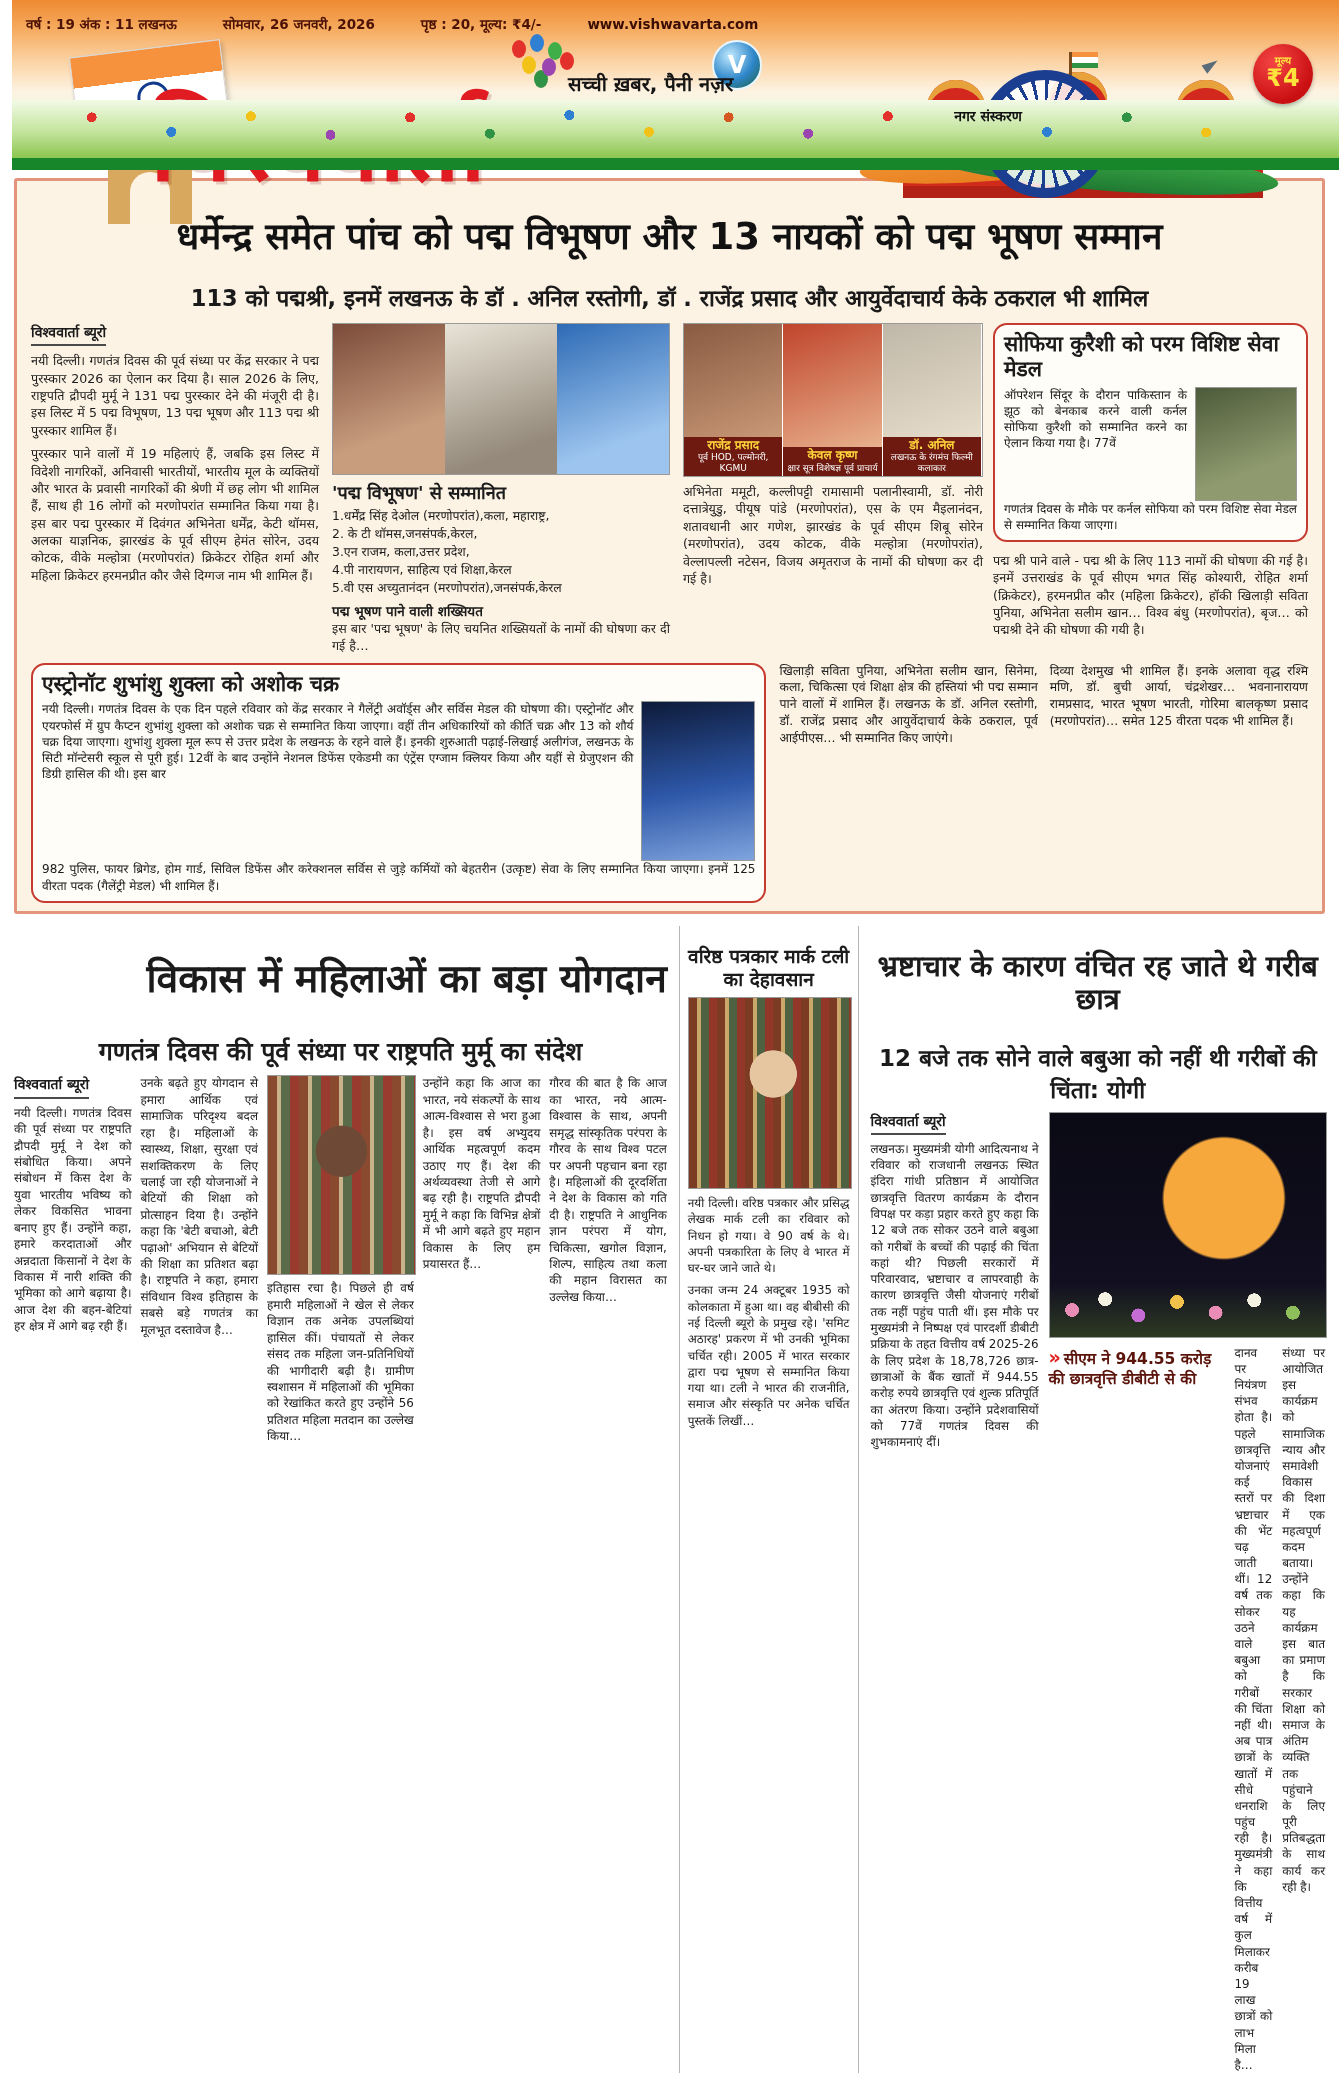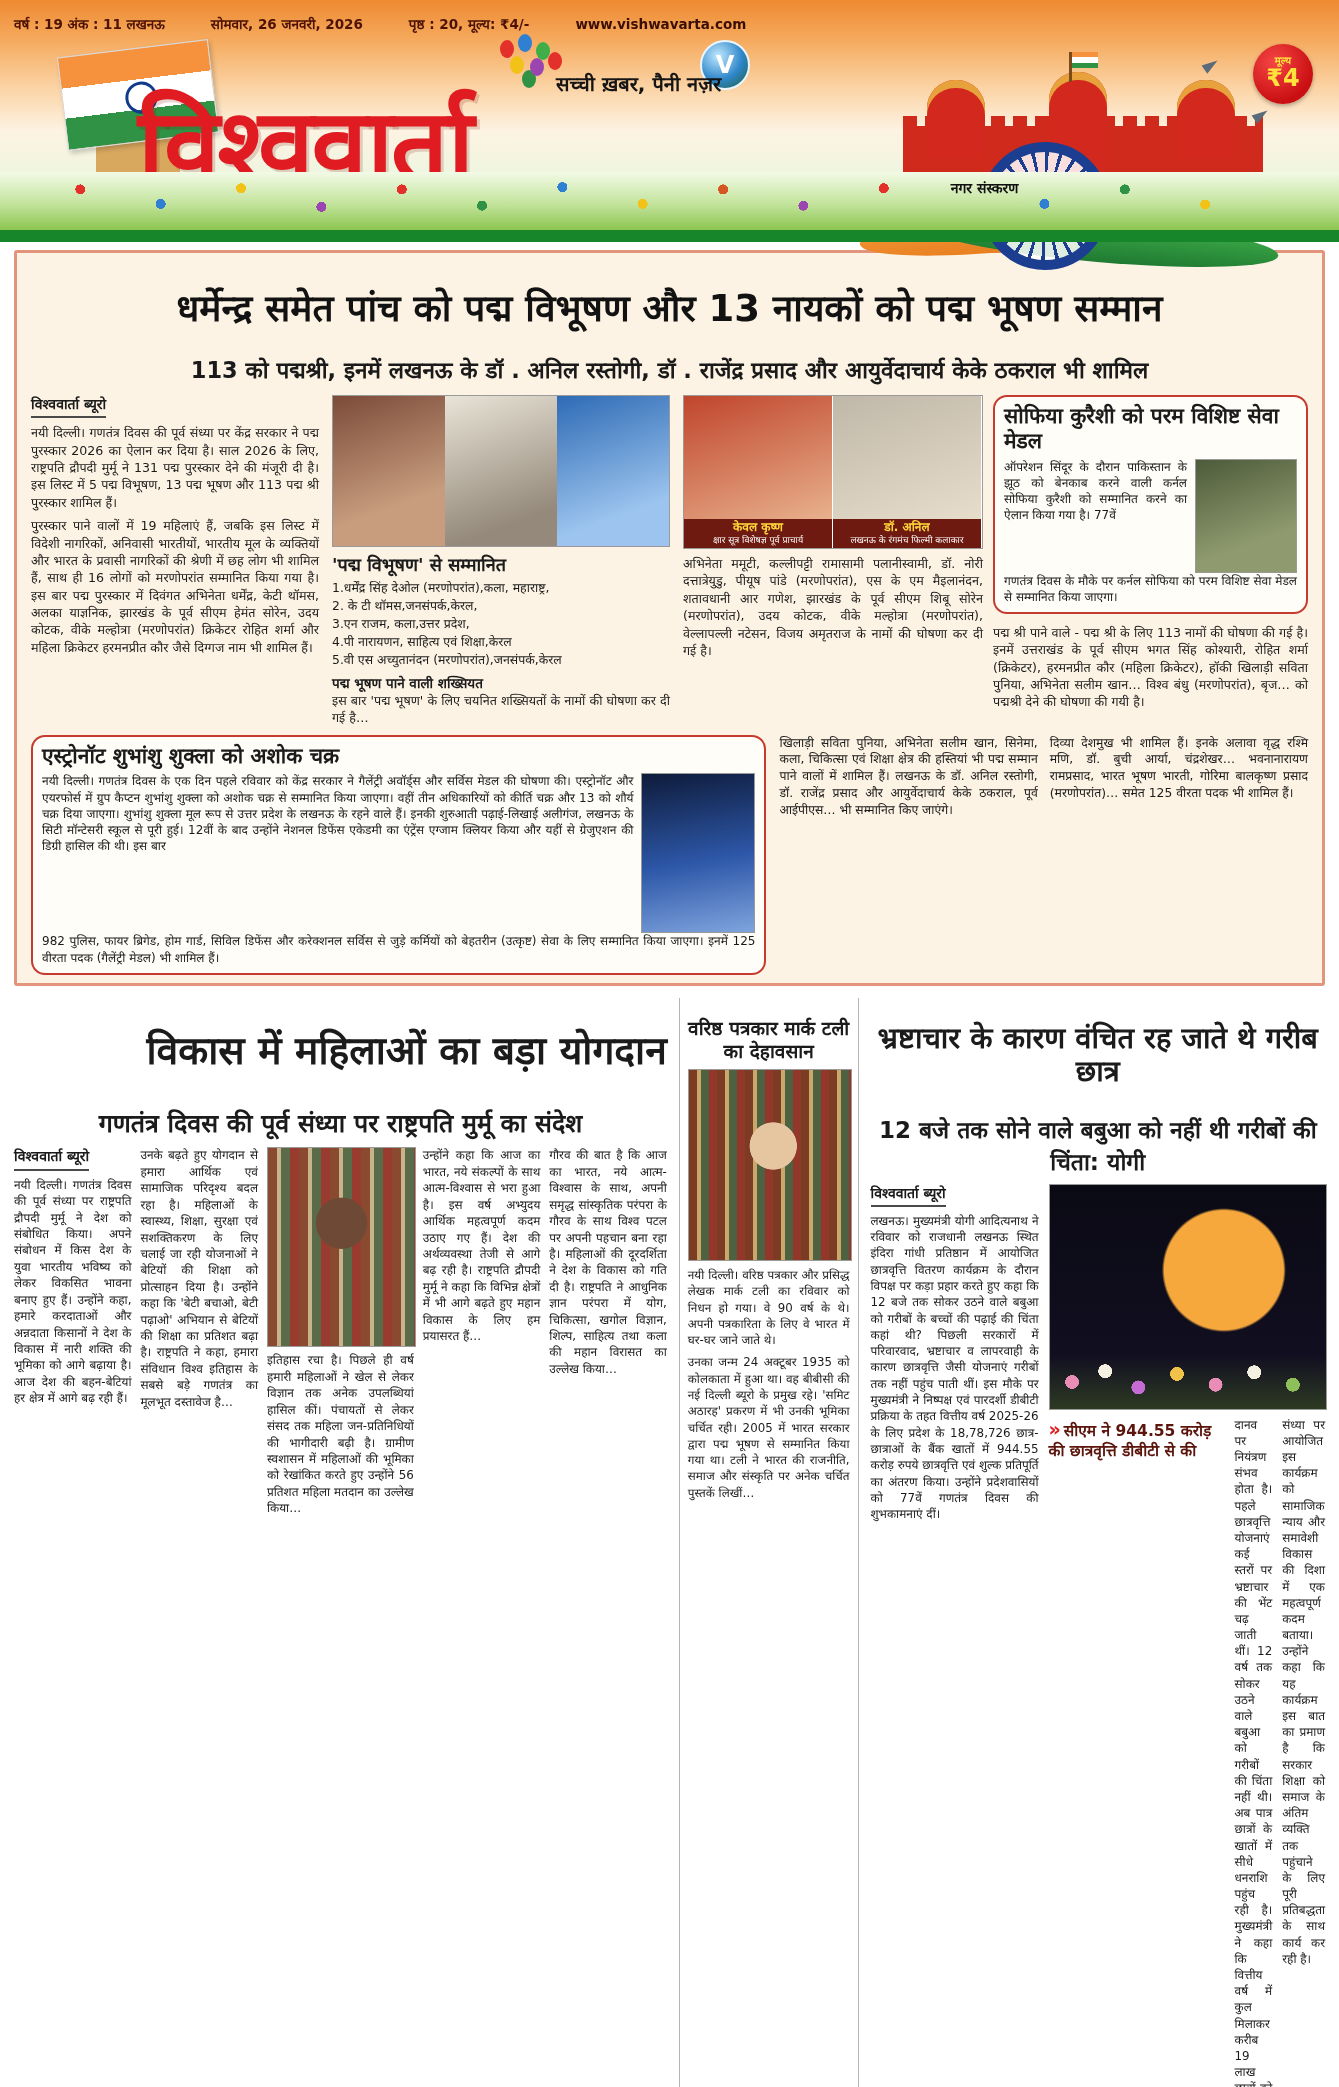--- a/index.html
+++ b/index.html
@@ -1,20 +1,20 @@
 <!DOCTYPE html>
 <html><head>
 <meta charset="utf-8">
 <style>
   html,body{margin:0;padding:0;background:#888;}
   .page{width:1339px;min-height:2087px;background:#fff;position:relative;overflow:hidden;
         font-family:"DejaVu Sans","Liberation Sans",sans-serif;color:#1b1b1b;}
   
-  .masthead{position:relative;height:242px;
-    background:linear-gradient(180deg,#ee8a32 0%,#f5a95c 16%,#fbd3a4 36%,#fdf3e2 54%,#eef6e0 72%,#def0d0 100%);}
+  .masthead{position:relative;height:170px;
+    background:linear-gradient(180deg,#ee8a32 0%,#f5a95c 16%,#fbd3a4 36%,#fdf3e2 54%,#eef6e0 72%,#def0d0 100%);margin-left:12px;}
   .topbar{display:flex;gap:46px;padding:15px 20px 0 14px;font-size:13.5px;font-weight:bold;color:#4d1206;align-items:center;}
   .topbar .site{color:#3a0d05;}
   .price-badge{position:absolute;right:26px;top:44px;width:60px;height:60px;border-radius:50%;
     background:radial-gradient(circle at 35% 30%,#f54545,#c90f12 70%);display:flex;flex-direction:column;
     align-items:center;justify-content:center;color:#ffe33c;box-shadow:0 2px 4px rgba(0,0,0,.3);z-index:6;}
   .price-badge .s{font-size:10px;font-weight:bold;line-height:1;}
   .price-badge .b{font-size:24px;font-weight:800;line-height:1.05;}
   .flag{position:absolute;left:62px;top:48px;width:150px;height:92px;transform:rotate(-7deg);
     background:linear-gradient(180deg,#f6913e 0 33%,#fff 33% 66%,#2f9244 66% 100%);
     border:1px solid #d8d8d8;box-shadow:2px 3px 5px rgba(0,0,0,.2);z-index:2;}
@@ -206,20 +206,27 @@
             <div>5.वी एस अच्युतानंदन (मरणोपरांत),जनसंपर्क,केरल</div>
           </div>
           <div class="plist-hdr">पद्म भूषण पाने वाली शख्सियत</div>
           <div class="bodytxt">इस बार 'पद्म भूषण' के लिए चयनित शख्सियतों के नामों की घोषणा कर दी गई है…</div>
         </div>
         <div>
           <div style="display:flex;gap:10px;">
             <div style="flex:0 0 300px;">
               <div class="trio ph">
                 <div class="cell">
+                  <div class="face f1"></div>
+                  <div class="cap">
+                    <div class="nm">राजेंद्र प्रसाद</div>
+                    <div class="ds">पूर्व HOD, पल्मोनरी, KGMU</div>
+                  </div>
+                </div>
+                <div class="cell">
                   <div class="face f3"></div>
                   <div class="cap">
                     <div class="nm">केवल कृष्ण</div>
                     <div class="ds">क्षार सूत्र विशेषज्ञ पूर्व प्राचार्य</div>
                   </div>
                 </div>
                 <div class="cell">
                   <div class="face f2"></div>
                   <div class="cap">
                     <div class="nm">डॉ. अनिल</div>

